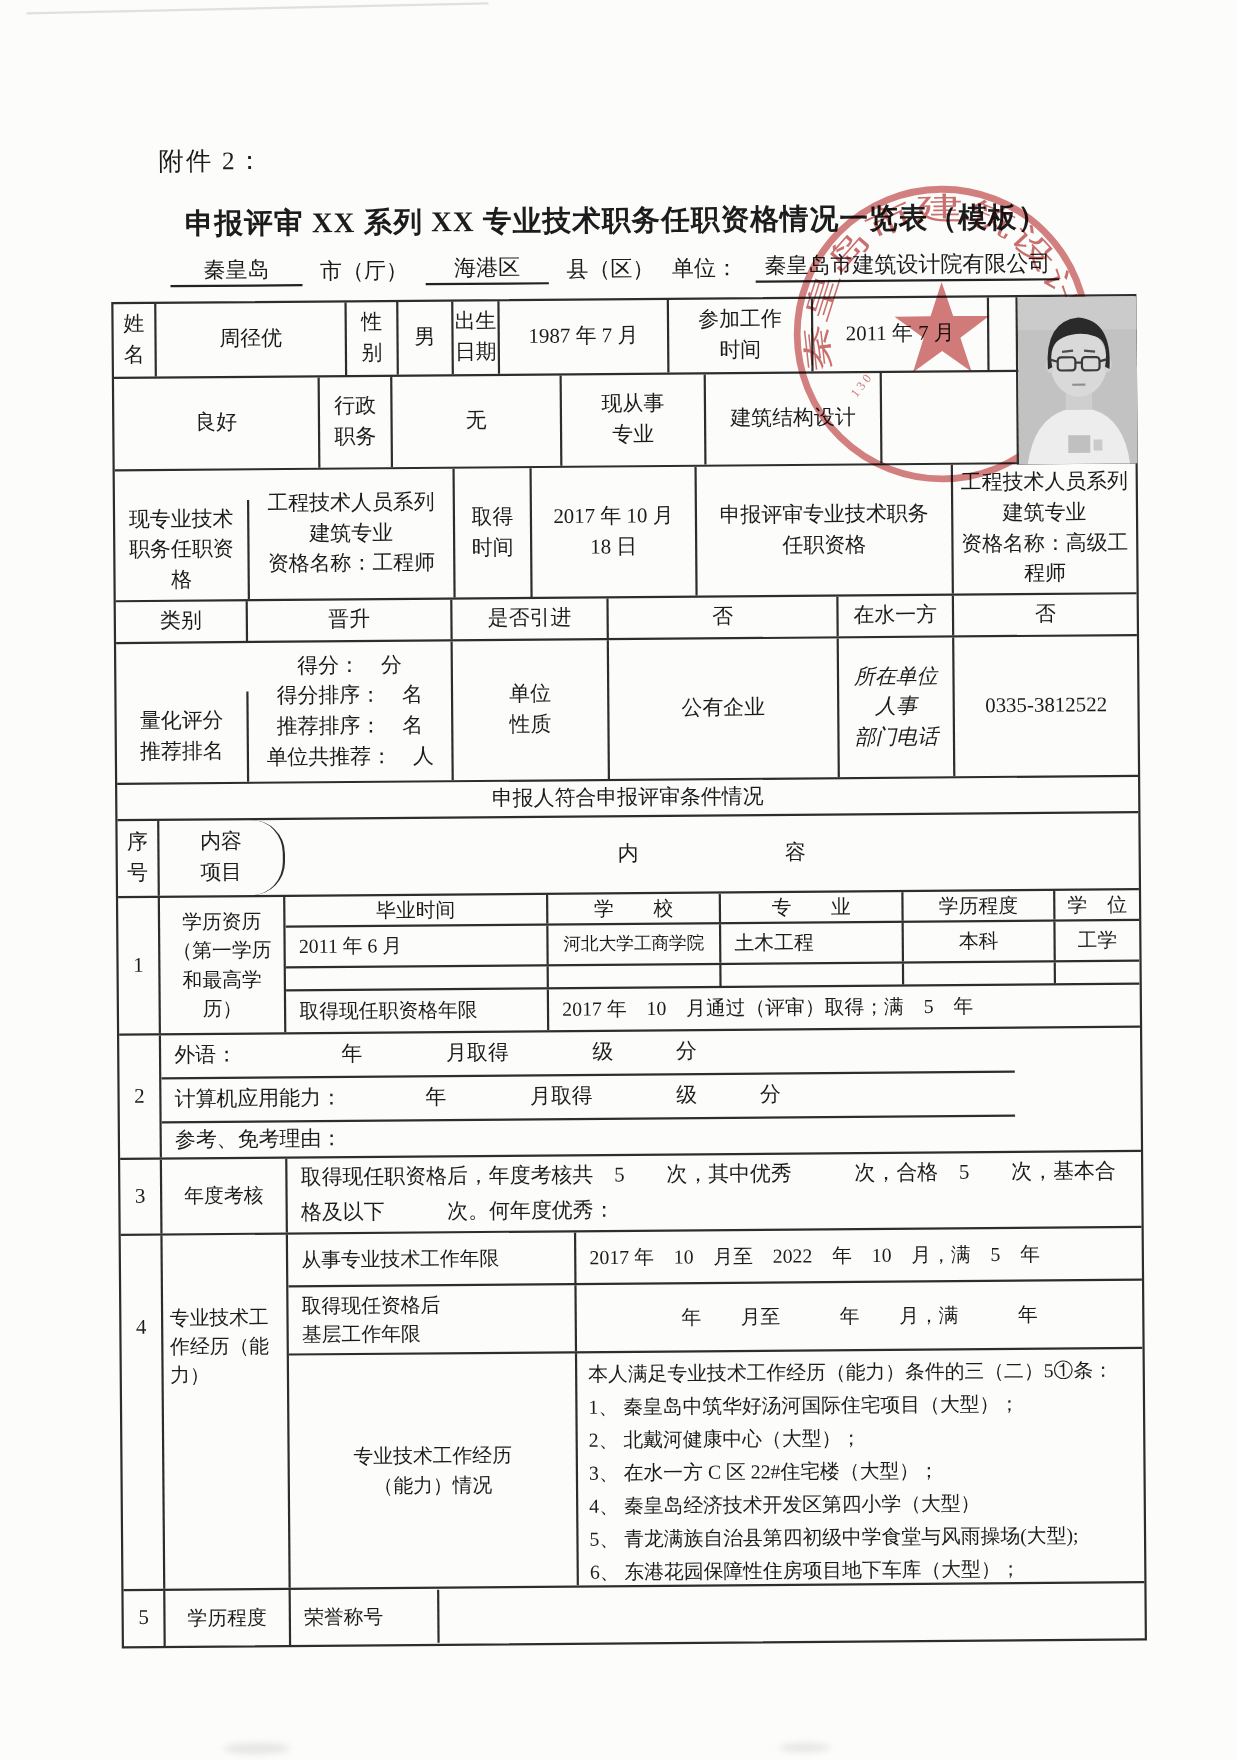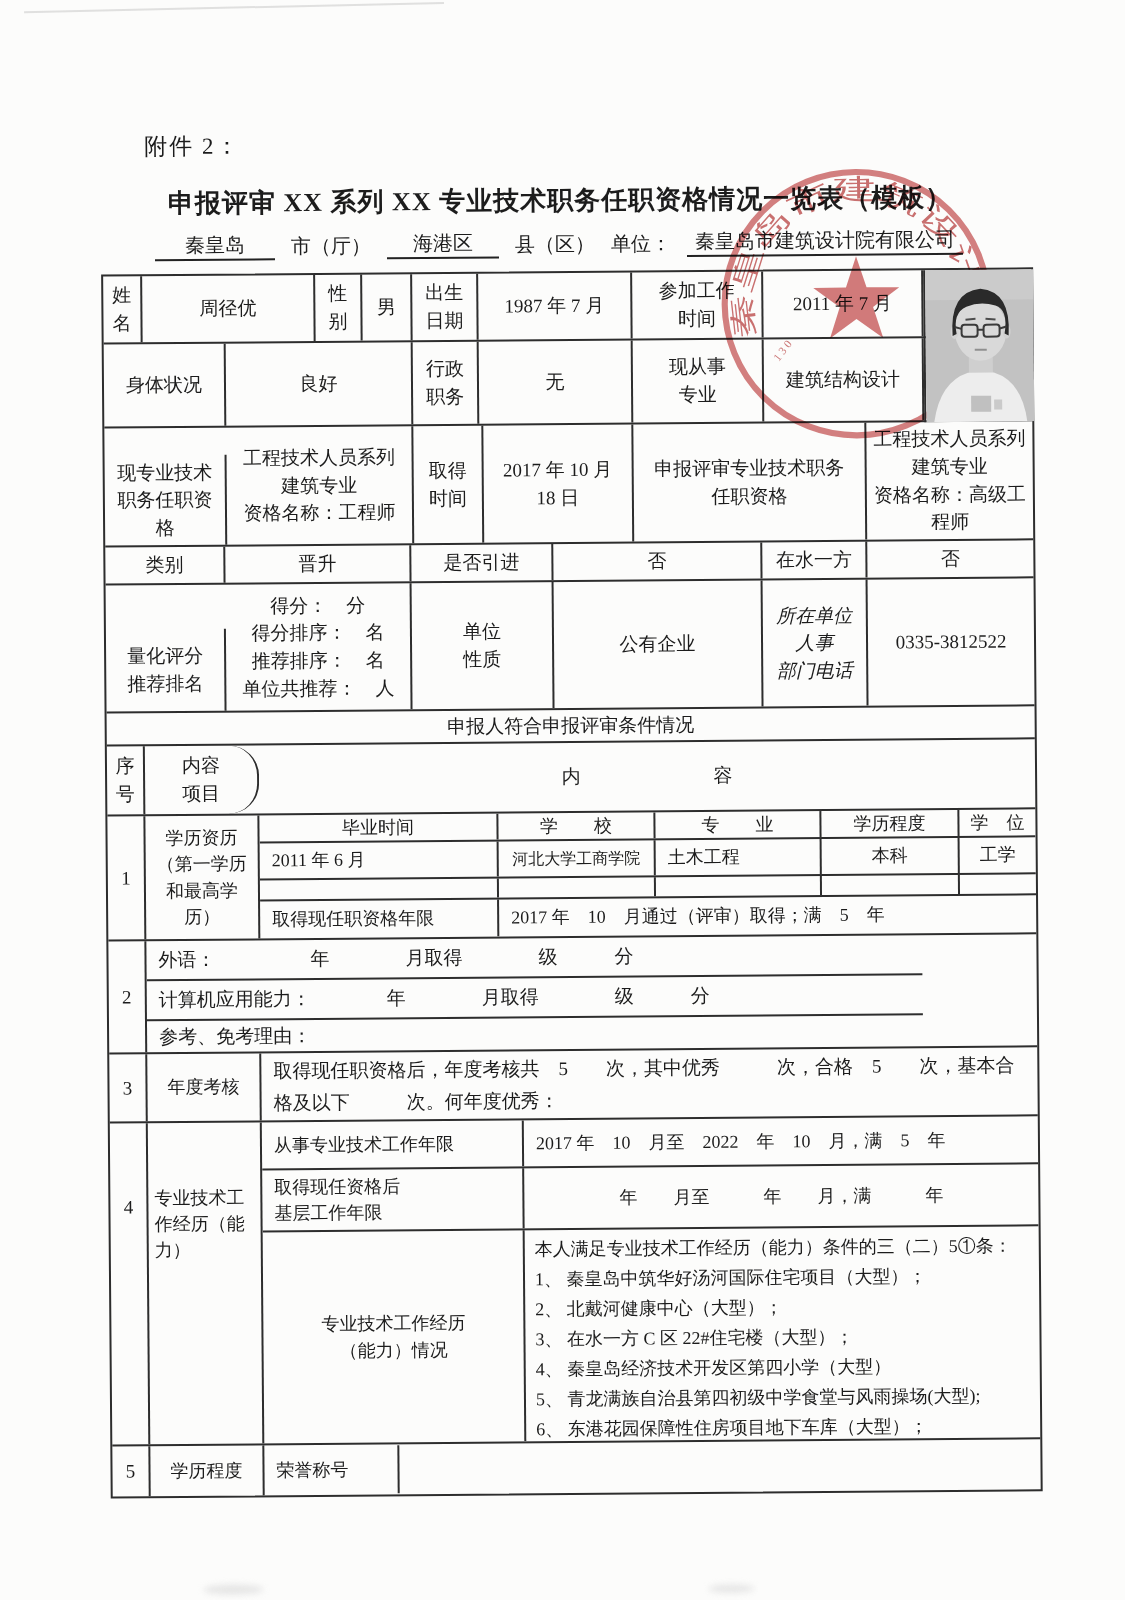--- a/index.html
+++ b/index.html
@@ -103,31 +103,30 @@
       </svg>
     </div>
 
     <div class="row" style="height:68px;">
       <div class="cell" style="width:39px;">姓
 名</div>
       <div class="cell" style="width:173px;">周径优</div>
       <div class="cell" style="width:47px;">性
 别</div>
       <div class="cell" style="width:50px;">男</div>
-      <div class="cell" style="width:66px;">出生
+      <div class="cell" style="width:42px;">出生
 日期</div>
       <div class="cell" style="width:154px;">1987 年 7 月</div>
       <div class="cell" style="width:131px;">参加工作
 时间</div>
       <div class="cell" style="width:160px;">2011 年 7 月</div>
       <div class="cell endc" style="width:108px;"></div>
     </div>
 
     <div class="row" style="height:84px;">
-      <div class="cell" style="width:122px;">身体状况</div>
       <div class="cell" style="width:187px;">良好</div>
       <div class="cell" style="width:66px;">行政
 职务</div>
       <div class="cell" style="width:154px;">无</div>
       <div class="cell" style="width:131px;">现从事
 专业</div>
       <div class="cell" style="width:160px;">建筑结构设计</div>
       <div class="cell endc" style="width:108px;"></div>
     </div>
 

